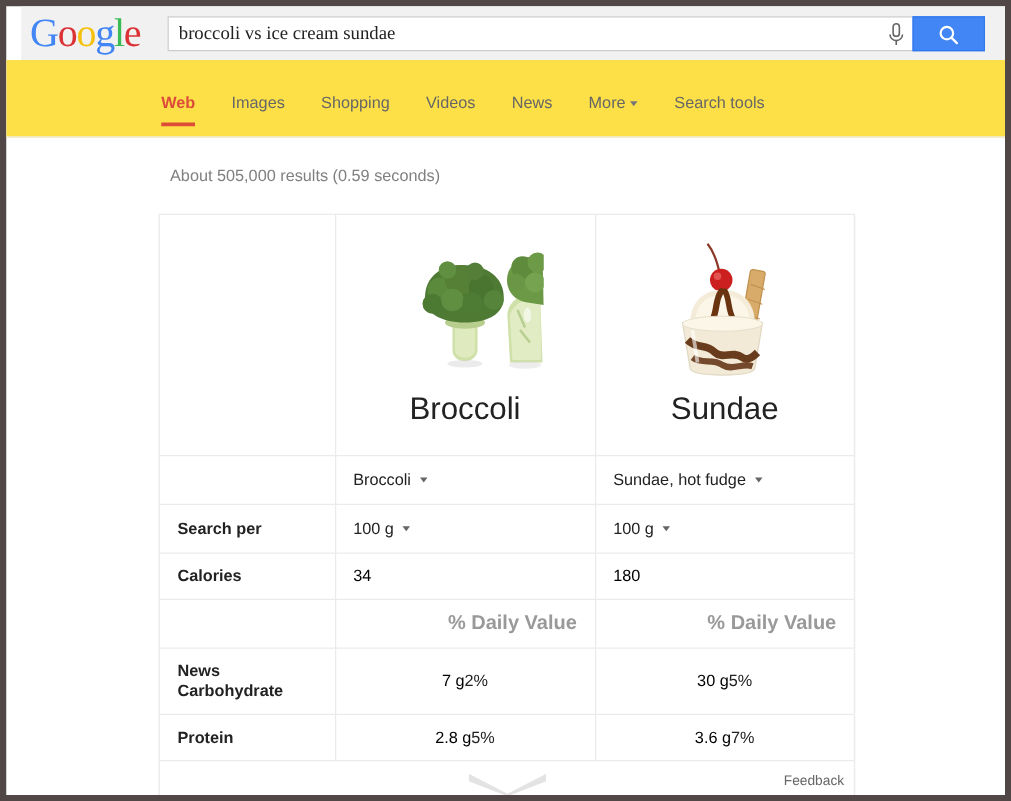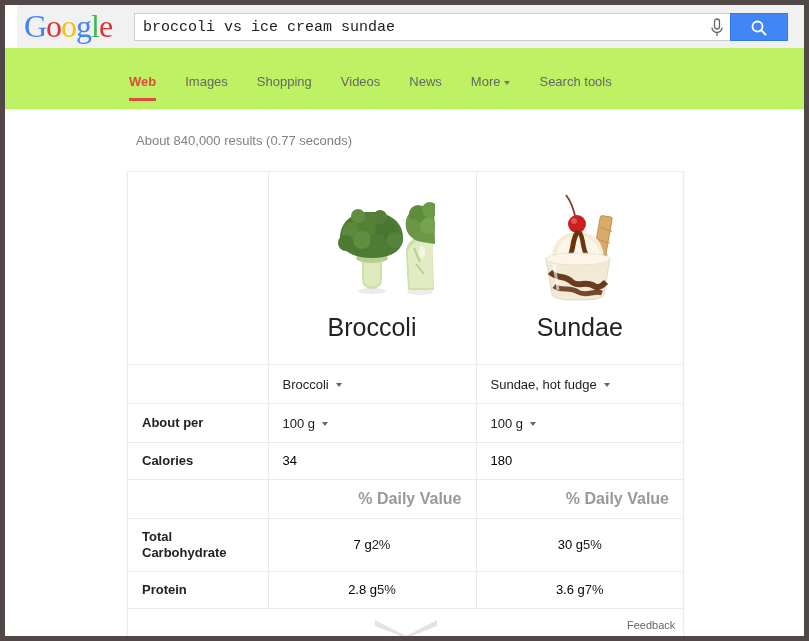--- a/index.html
+++ b/index.html
@@ -62,21 +62,21 @@
   }
   .search-input {
     position: absolute;
     left: 8px;
     top: 0;
     width: 550px;
     height: 26px;
     border: none;
     outline: none;
     background: transparent;
-    font-family: Liberation Mono, monospace;
+    font-family: Liberation Serif, serif;
     font-size: 15px;
     color: #222222;
     padding: 0;
   }
   .mic-btn {
     position: absolute;
     right: 6px;
     top: 3px;
     width: 20px;
     height: 22px;
@@ -95,21 +95,21 @@
   }
   .search-btn svg { display: block; margin: 5px auto 0 auto; }
 
   
   .navbar {
     position: absolute;
     left: 0;
     top: 43px;
     width: 799px;
     height: 62px;
-    background: #bef264;
+    background: #fde047;
     border-bottom: 1px solid #ebebeb;
     box-sizing: border-box;
   }
   .nav-items {
     position: absolute;
     left: 124px;
     top: 26px;
     display: flex;
     align-items: flex-start;
   }
@@ -317,21 +317,21 @@
       </div>
       <div class="nav-item">
         <span>More</span><span class="caret"></span>
       </div>
       <div class="nav-item">
         <span>Search tools</span>
       </div>
     </div>
   </div>
 
-  <div class="result-stats">About 840,000 results (0.77 seconds)</div>
+  <div class="result-stats">About 505,000 results (0.59 seconds)</div>
 
   <div class="card">
     <table class="cmp">
       <colgroup>
         <col class="c-label">
           <col class="c-a">
           <col class="c-b">
       </colgroup>
       <tbody>
 
@@ -424,21 +424,21 @@
           </td>
           <td class="last-col">
             <div class="cell-pad">
               <span class="dd"><span>Sundae, hot fudge</span><span class="caret"></span></span>
             </div>
           </td>
         </tr>
 
         <tr class="row-med">
           <td>
-            <div class="cell-pad row-label">About per</div>
+            <div class="cell-pad row-label">Search per</div>
           </td>
           <td>
             <div class="cell-pad">
               <span class="dd"><span>100 g</span><span class="caret"></span></span>
             </div>
           </td>
           <td class="last-col">
             <div class="cell-pad">
               <span class="dd"><span>100 g</span><span class="caret"></span></span>
             </div>
@@ -462,21 +462,21 @@
           <td>
             <div class="cell-pad dv-head">% Daily Value</div>
           </td>
           <td class="last-col">
             <div class="cell-pad dv-head">% Daily Value</div>
           </td>
         </tr>
 
         <tr class="row-tall">
           <td>
-            <div class="cell-pad row-label">Total Carbohydrate</div>
+            <div class="cell-pad row-label">News Carbohydrate</div>
           </td>
           <td>
             <div class="cell-pad nut-row">
               <span class="val">7 g</span>
               <span class="nut-pct">2%</span>
             </div>
           </td>
           <td class="last-col">
             <div class="cell-pad nut-row">
               <span class="val">30 g</span>

